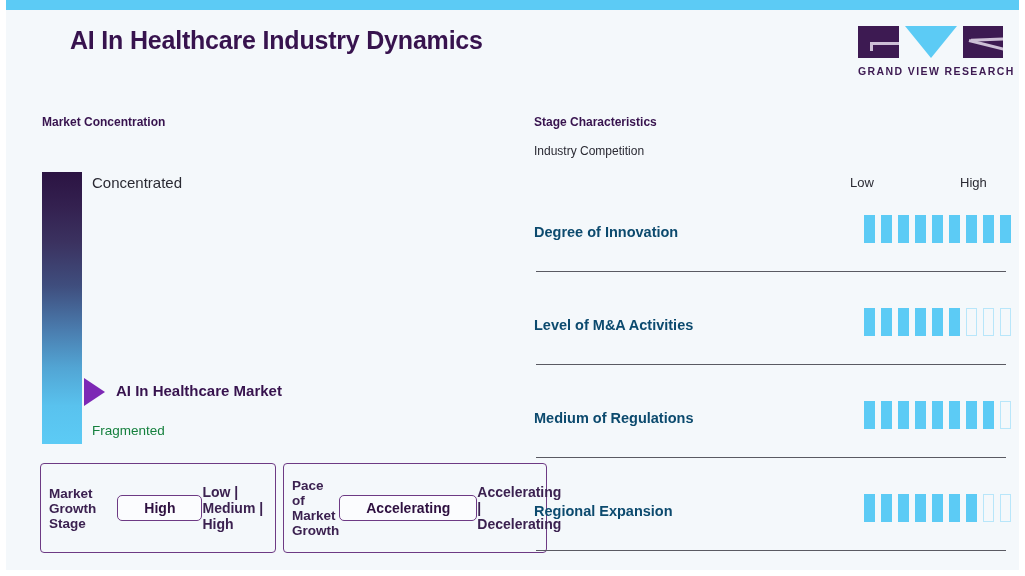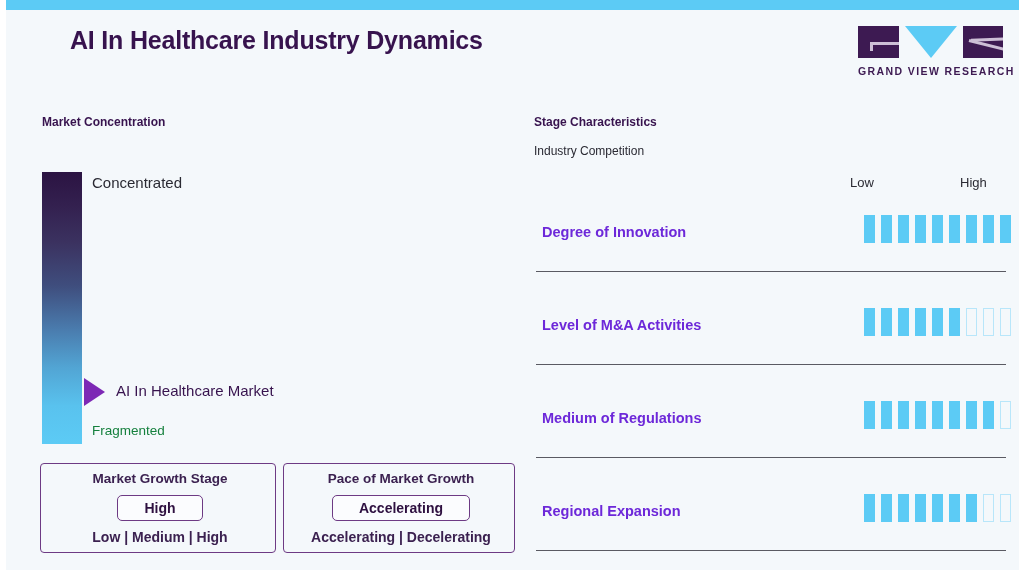--- a/index.html
+++ b/index.html
@@ -90,32 +90,32 @@
   }
   #marker {
     position:absolute; left:78px; top:378px;
     width:0; height:0;
     border-top:14px solid transparent;
     border-bottom:14px solid transparent;
     border-left:21px solid #7d28b5;
   }
   #marker-label {
     position:absolute; left:110px; top:382px;
-    font-size:15px; font-weight:normal; color:#37134e;
+    font-size:15px; font-weight:bold; color:#37134e;
   }
 
   .stat-card {
     position:absolute; top:463px; height:90px;
     border:1.5px solid #6d3a84; border-radius:4px;
     background:#f4f8fb;
-    display:flex; flex-direction:column; align-items:center;
+    display:flex; flex-direction:row; align-items:center;
     justify-content:space-between; padding:7px 4px 7px 8px;
   }
   #card-growth { left:34px; width:236px; }
-  #card-pace   { left:277px; width:232px; }
+  #card-pace   { left:277px; width:264px; }
   .stat-card .hd {
     font-size:13.5px; font-weight:bold; color:#3b2150;
   }
   .stat-card .val {
     border:1.5px solid #6d3a84; border-radius:5px; background:#fbfcfe;
     padding:4px 26px; font-size:14px; font-weight:bold; color:#2e1040;
   }
   .stat-card .scale {
     font-size:14px; font-weight:bold; color:#3b2150;
   }
@@ -127,22 +127,22 @@
     position:absolute; left:18px; top:144px;
     font-size:12px; color:#2a2a33;
   }
   #axis-low  { position:absolute; left:334px; top:175px; font-size:13px; color:#2a2a33; }
   #axis-high { position:absolute; left:444px; top:175px; font-size:13px; color:#2a2a33; }
 
   .char-row {
     position:absolute; left:18px; width:480px; height:93px;
   }
   .char-row .rowlabel {
-    position:absolute; left:8px; top:26px;
-    font-size:14.5px; font-weight:bold; color:#6d28d9;
+    position:absolute; left:0; top:26px;
+    font-size:14.5px; font-weight:bold; color:#0c4a6e;
   }
   .char-row .bars {
     position:absolute; left:330px; top:17px;
     display:flex; gap:6px;
   }
   .char-row .bars .seg {
     width:11px; height:28px;
   }
   .char-row .bars .seg.on  { background:#5ccbf5; }
   .char-row .bars .seg.off { background:transparent; border:1.6px solid #b8e6fa; }

